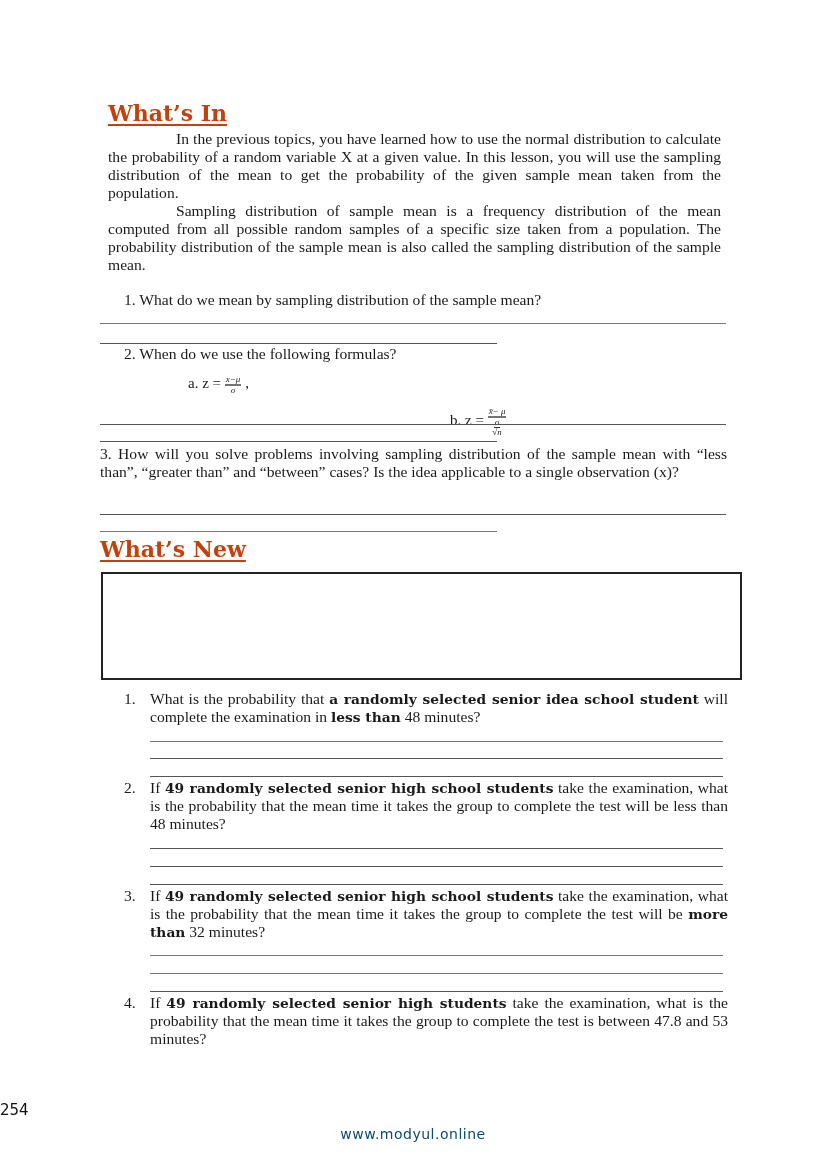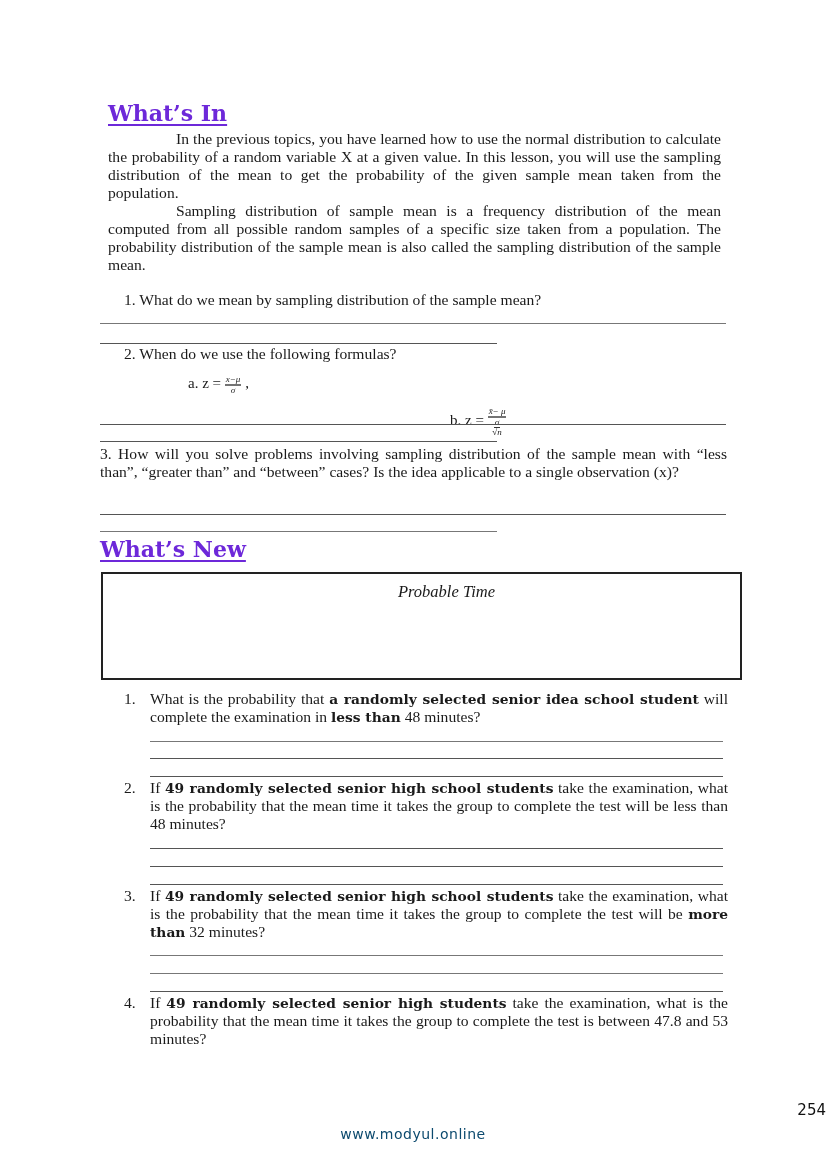--- a/index.html
+++ b/index.html
@@ -6,21 +6,21 @@
     body {
       width: 826px; height: 1169px; position: relative; overflow: hidden;
       font-family: "DejaVu Serif", "Liberation Serif", serif;
       color: #1a1a1a;
     }
     .abs { position: absolute; }
     .heading {
       font-family: "DejaVu Serif", serif;
       font-weight: bold; font-size: 22px; text-decoration: underline;
       text-decoration-thickness: 2px; text-underline-offset: 3px;
-      color: #6d28d9;
+      color: #c2410c;
     }
     .para {
       font-family: "Liberation Serif", serif;
       font-size: 15.6px; line-height: 18px; text-align: justify;
     }
     .para .indent { display: inline-block; width: 68px; }
     .q { font-family: "Liberation Serif", serif; font-size: 15.6px; line-height: 18px; margin-left: 24px; }
     .line { position: absolute; height: 0; border-top: 1px solid #555; }
     .line.dash { border-top: 1px solid #777; }
     .formula { font-family: "Liberation Serif", serif; font-size: 15px; }
@@ -32,21 +32,21 @@
       position: absolute; left: 101px; top: 572px; width: 641px; height: 108px;
       border: 2px solid #222; box-sizing: border-box;
     }
     .box-title { font-family: "Liberation Serif", serif; font-style: italic; font-size: 16.5px; text-align: center; position: absolute; left: 0; right: 0; top: 8px; padding-left: 50px; }
     .box-text { font-family: "Liberation Serif", serif; font-size: 16.5px; line-height: 21px; text-align: justify; position: absolute; left: 12px; right: 8px; top: 29px; }
     .box-text .indent { display: inline-block; width: 50px; }
     .item { position: absolute; left: 124px; width: 604px; font-family: "Liberation Serif", serif; font-size: 15.6px; line-height: 18px; }
     .item .num { position: absolute; left: 0; top: 0; }
     .item .body { margin-left: 26px; text-align: justify; }
     .item b { font-family: "DejaVu Serif", serif; font-size: 13.8px; }
-    .page-num { font-family: "DejaVu Sans", sans-serif; font-size: 15px; color: #111; text-align: right; left: 0; right: 0; top: 1101px; }
+    .page-num { font-family: "DejaVu Sans", sans-serif; font-size: 15px; color: #111; text-align: left; left: 0; right: 0; top: 1101px; }
     .watermark { font-family: "DejaVu Sans", sans-serif; font-size: 14px; color: #0c4a6e; text-align: center; left: 0; right: 0; top: 1126px; letter-spacing: 0.5px; }
   </style>
 </head>
 <body>
 
 <div class="abs heading" style="left:108px; top:100px;">What’s In</div>
 
 <div class="abs para" style="left:108px; top:130px; width:613px;"><span class="indent"></span><span>In the previous topics, you have learned how to use the normal distribution to calculate the probability of a random variable X at a given value. In this lesson, you will use the sampling distribution of the mean to get the probability of the given sample mean taken from the population.</span></div>
 
 <div class="abs para" style="left:108px; top:202px; width:613px;"><span class="indent"></span><span>Sampling distribution of sample mean is a frequency distribution of the mean computed from all possible random samples of a specific size taken from a population. The probability distribution of the sample mean is also called the sampling distribution of the sample mean.</span></div>
@@ -78,21 +78,20 @@
 <div class="line" style="left:100px; top:424px; width:626px;"></div>
 <div class="line" style="left:100px; top:441px; width:397px;"></div>
 
 <div class="abs para" style="left:100px; top:445px; width:627px;">3. How will you solve problems involving sampling distribution of the        sample mean with “less than”, “greater than” and “between” cases?   Is the idea applicable to a single observation (x)?</div>
 <div class="line" style="left:100px; top:514px; width:626px;"></div>
 <div class="line dash" style="left:100px; top:531px; width:397px;"></div>
 
 <div class="abs heading" style="left:100px; top:536px;">What’s New</div>
 
 <div class="box">
-  <div class="box-title">Probable Time</div>
 </div>
 
 <div class="item" style="top:690px;">
   <span class="num">1.</span>
   <div class="body"><span>What is the probability that </span><b>a randomly selected senior idea school student</b><span> will complete the examination in </span><b>less than</b><span> 48 minutes?</span></div>
 </div>
 <div class="line dash" style="left:150px; top:741px; width:573px;"></div>
 <div class="line" style="left:150px; top:758px; width:573px;"></div>
 <div class="line" style="left:150px; top:776px; width:573px;"></div>
 

